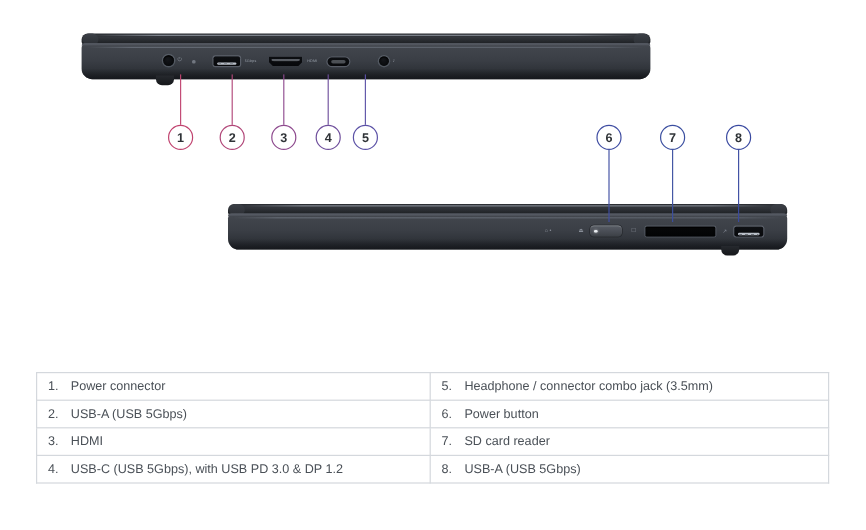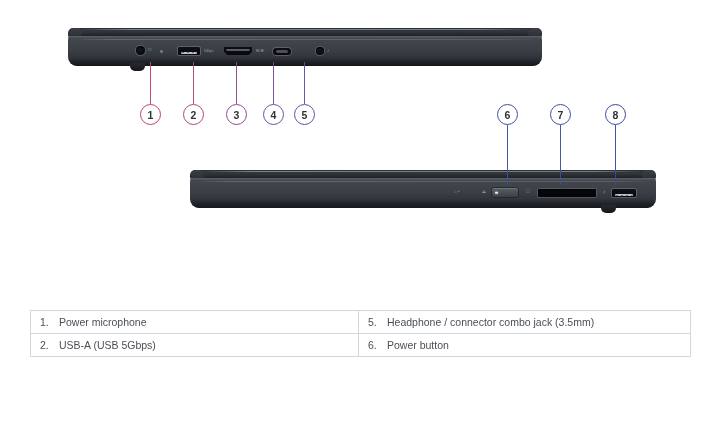--- a/index.html
+++ b/index.html
@@ -262,21 +262,29 @@
     </div>
   </div>
 
 <table id="spec-table">
   <colgroup>
       <col style="width:328px">
       <col style="width:332px">
     </colgroup>
   <tbody id="legend-body">
       <tr>
-        <td><span class="num">1.</span><span>Power microphone</span></td>
+        <td><span class="num">1.</span><span>Power connector</span></td>
         <td><span class="num">5.</span><span>Headphone / connector combo jack (3.5mm)</span></td>
       </tr>
       <tr>
         <td><span class="num">2.</span><span>USB-A (USB 5Gbps)</span></td>
         <td><span class="num">6.</span><span>Power button</span></td>
       </tr>
+      <tr>
+        <td><span class="num">3.</span><span>HDMI</span></td>
+        <td><span class="num">7.</span><span>SD card reader</span></td>
+      </tr>
+      <tr>
+        <td><span class="num">4.</span><span>USB-C (USB 5Gbps), with USB PD 3.0 &amp; DP 1.2</span></td>
+        <td><span class="num">8.</span><span>USB-A (USB 5Gbps)</span></td>
+      </tr>
     </tbody>
 </table>
 
 </body></html>

